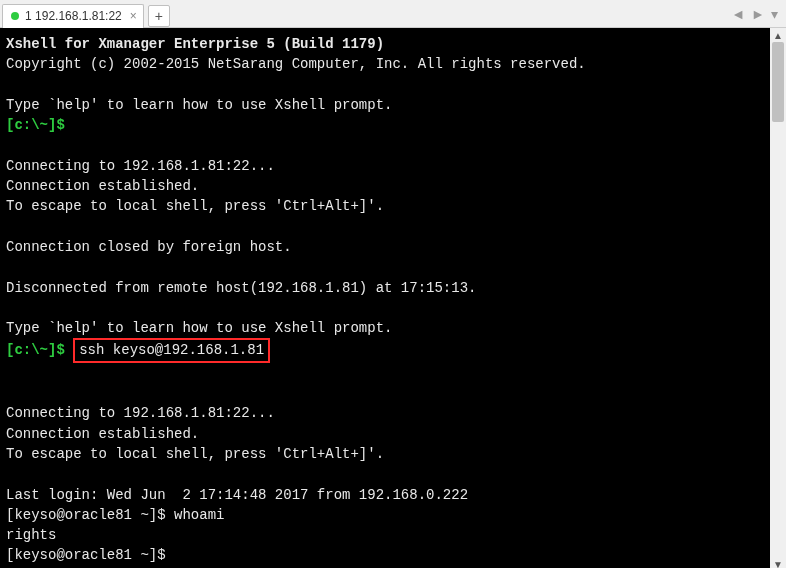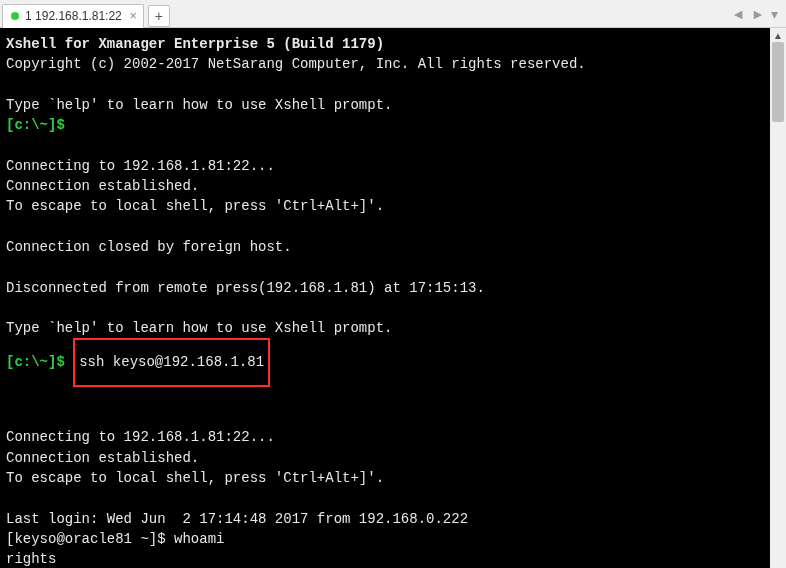--- a/index.html
+++ b/index.html
@@ -91,21 +91,21 @@
 .scroll-track { flex: 1; width: 100%; position: relative; }
 .scroll-thumb {
   position: absolute; top: 0; left: 2px; width: 12px; height: 80px;
   background: #c0c0c0; border-radius: 2px;
 }
 .bold { font-weight: bold; text-align: right; }
 .green { color: #2ecc40; }
 .redbox {
   display: inline-block;
   border: 2px solid #ff2a2a;
-  padding: 12px 4px;
+  padding: 0 4px;
 }
 </style>
 </head>
 <body>
 
 <div class="tabbar">
   <div class="tab">
     <span class="dot"></span>
     <span>1</span>
     <span>&nbsp;</span>
@@ -118,32 +118,32 @@
   <div class="tab-spacer"></div>
   <div class="tab-nav">
     <span>◄</span>
     <span>►</span>
     <span>▾</span>
   </div>
 </div>
 
 <div class="terminal-wrap">
   <div class="terminal"><span class="bold">Xshell for Xmanager Enterprise 5 (Build 1179)</span>
-<span>Copyright (c) 2002-2017 NetSarang Computer, Inc. All rights reserved.</span>
+<span>Copyright (c) 2002-2015 NetSarang Computer, Inc. All rights reserved.</span>
 <span></span>
 <span>Type `help' to learn how to use Xshell prompt.</span>
 <span class="green bold">[c:\~]$</span>
 <span></span>
 <span>Connecting to 192.168.1.81:22...</span>
 <span>Connection established.</span>
 <span>To escape to local shell, press 'Ctrl+Alt+]'.</span>
 <span></span>
 <span>Connection closed by foreign host.</span>
 <span></span>
-<span>Disconnected from remote press(192.168.1.81) at 17:15:13.</span>
+<span>Disconnected from remote host(192.168.1.81) at 17:15:13.</span>
 <span></span>
 <span>Type `help' to learn how to use Xshell prompt.</span>
 <span class="green bold">[c:\~]$</span> <span class="redbox">ssh keyso@192.168.1.81</span>
 <span></span>
 <span></span>
 <span>Connecting to 192.168.1.81:22...</span>
 <span>Connection established.</span>
 <span>To escape to local shell, press 'Ctrl+Alt+]'.</span>
 <span></span>
 <span>Last login: Wed Jun  2 17:14:48 2017 from 192.168.0.222</span>

